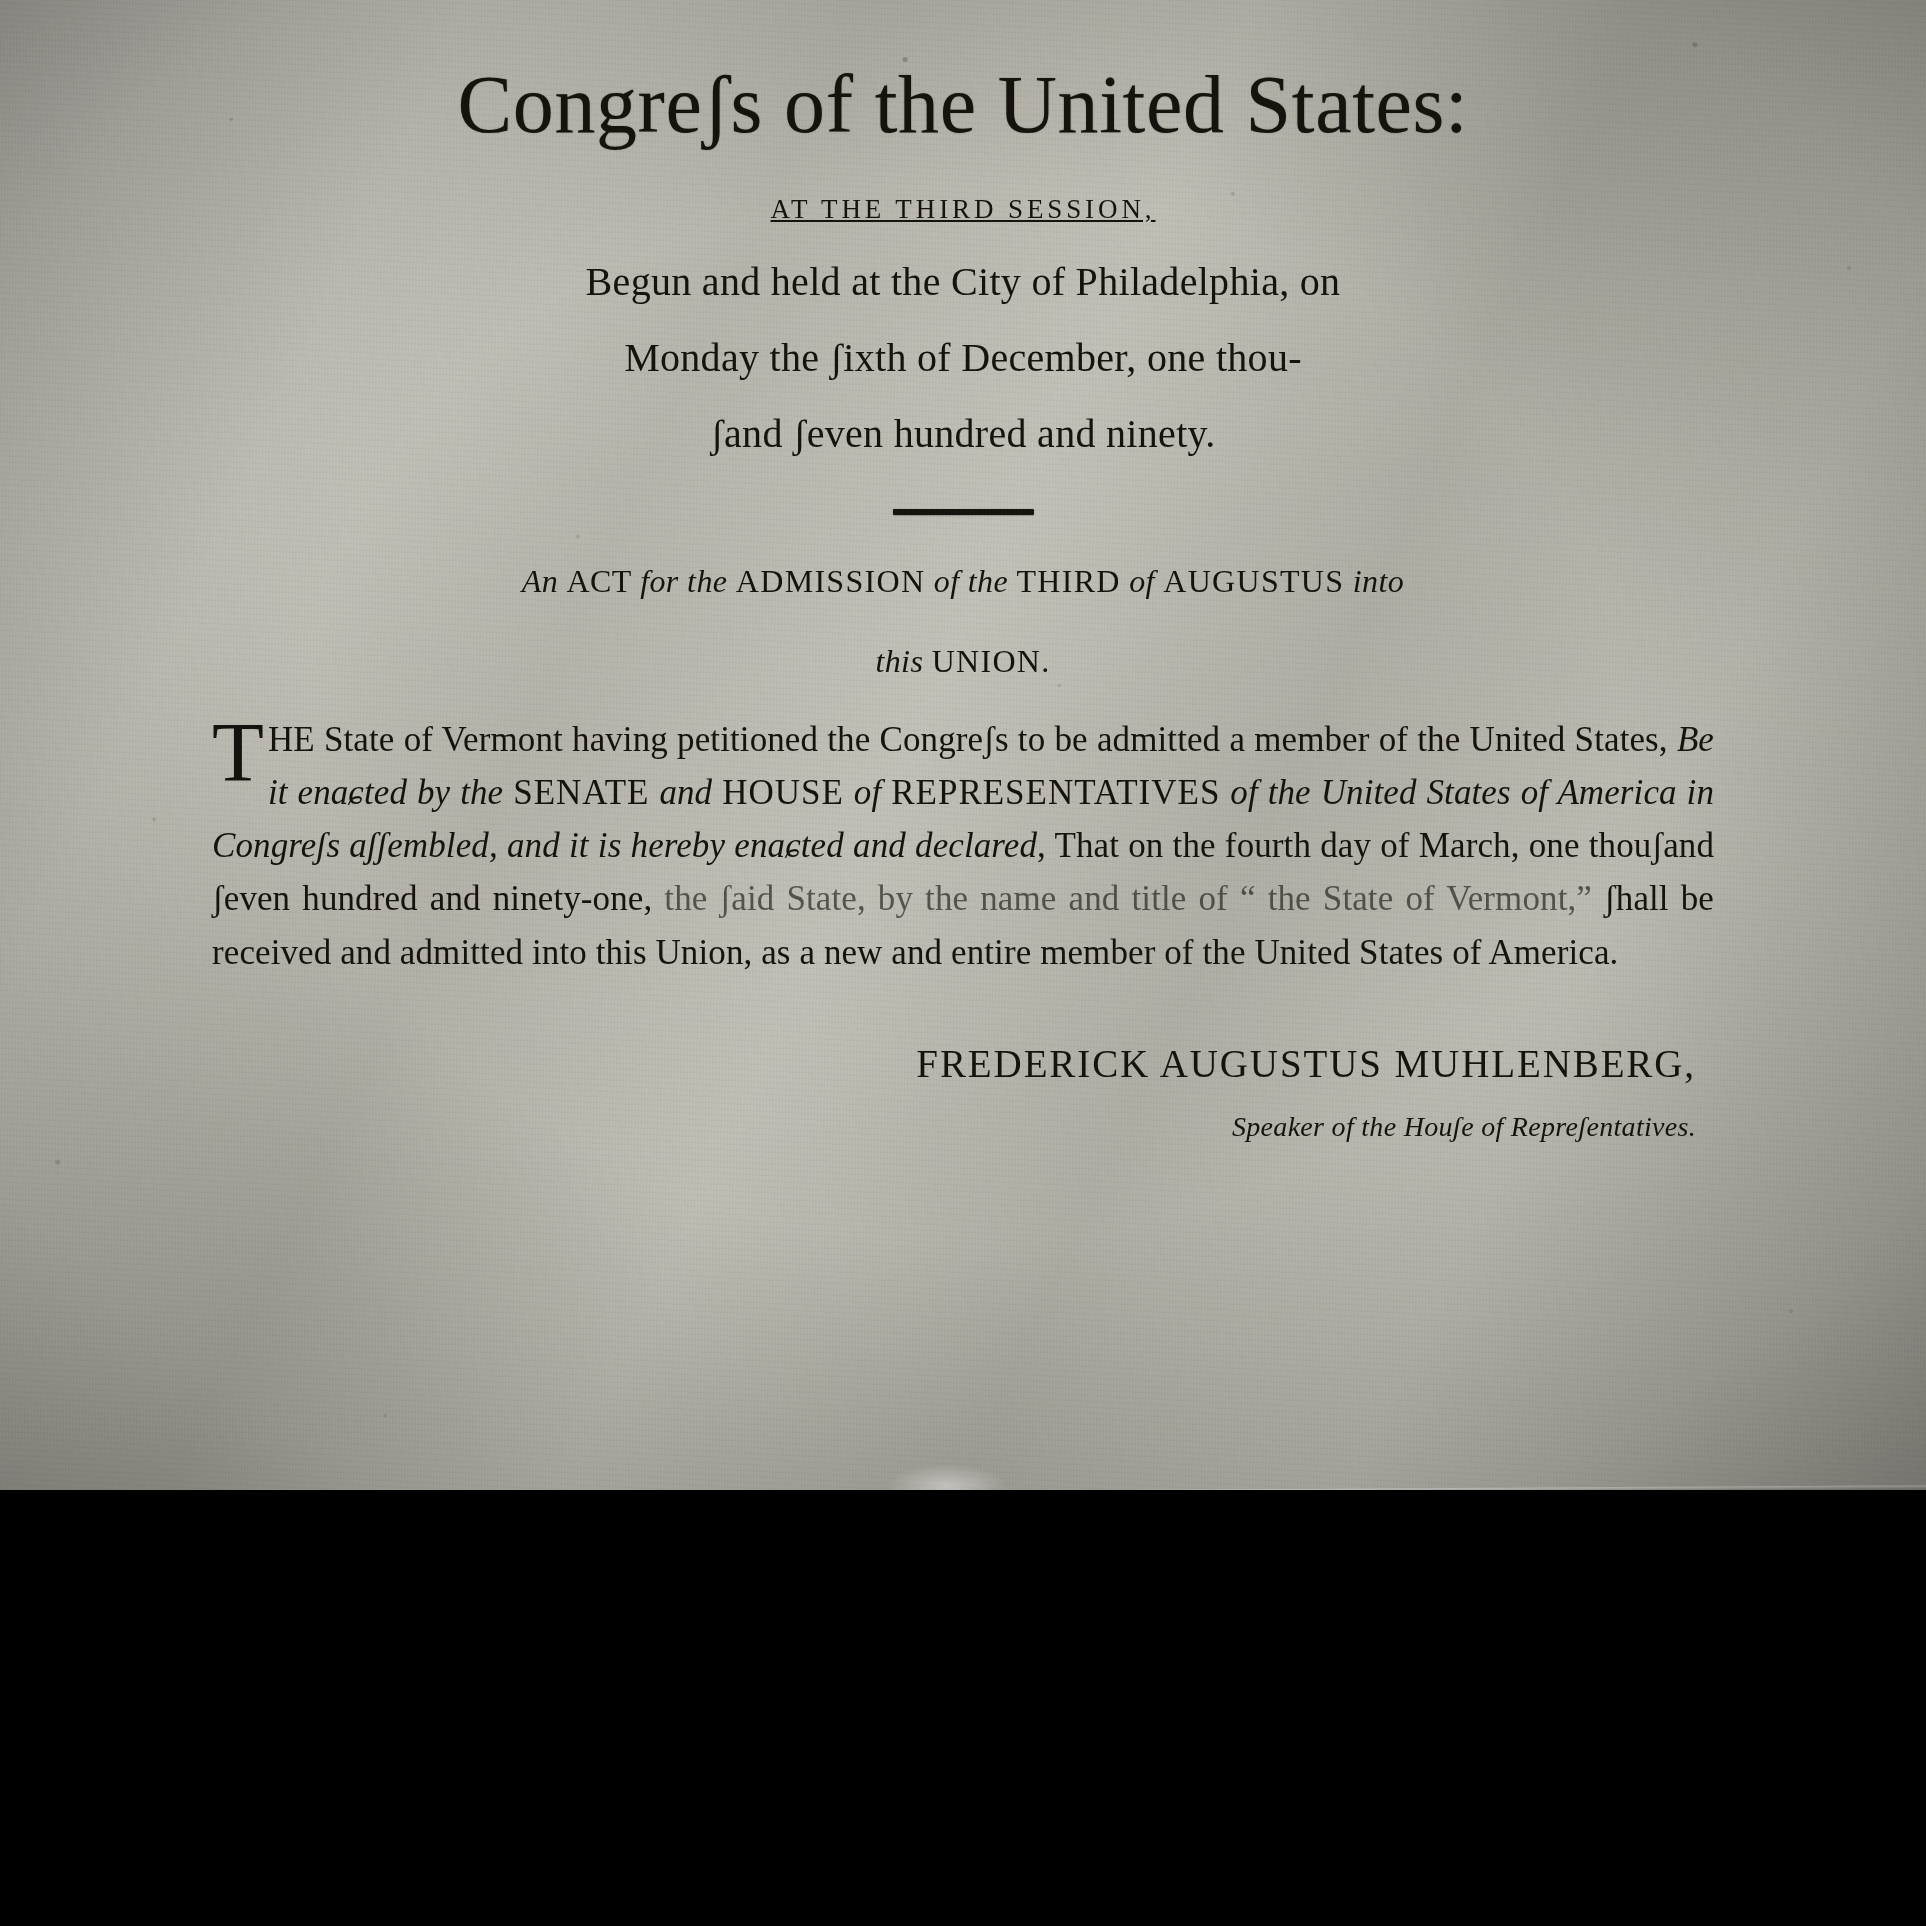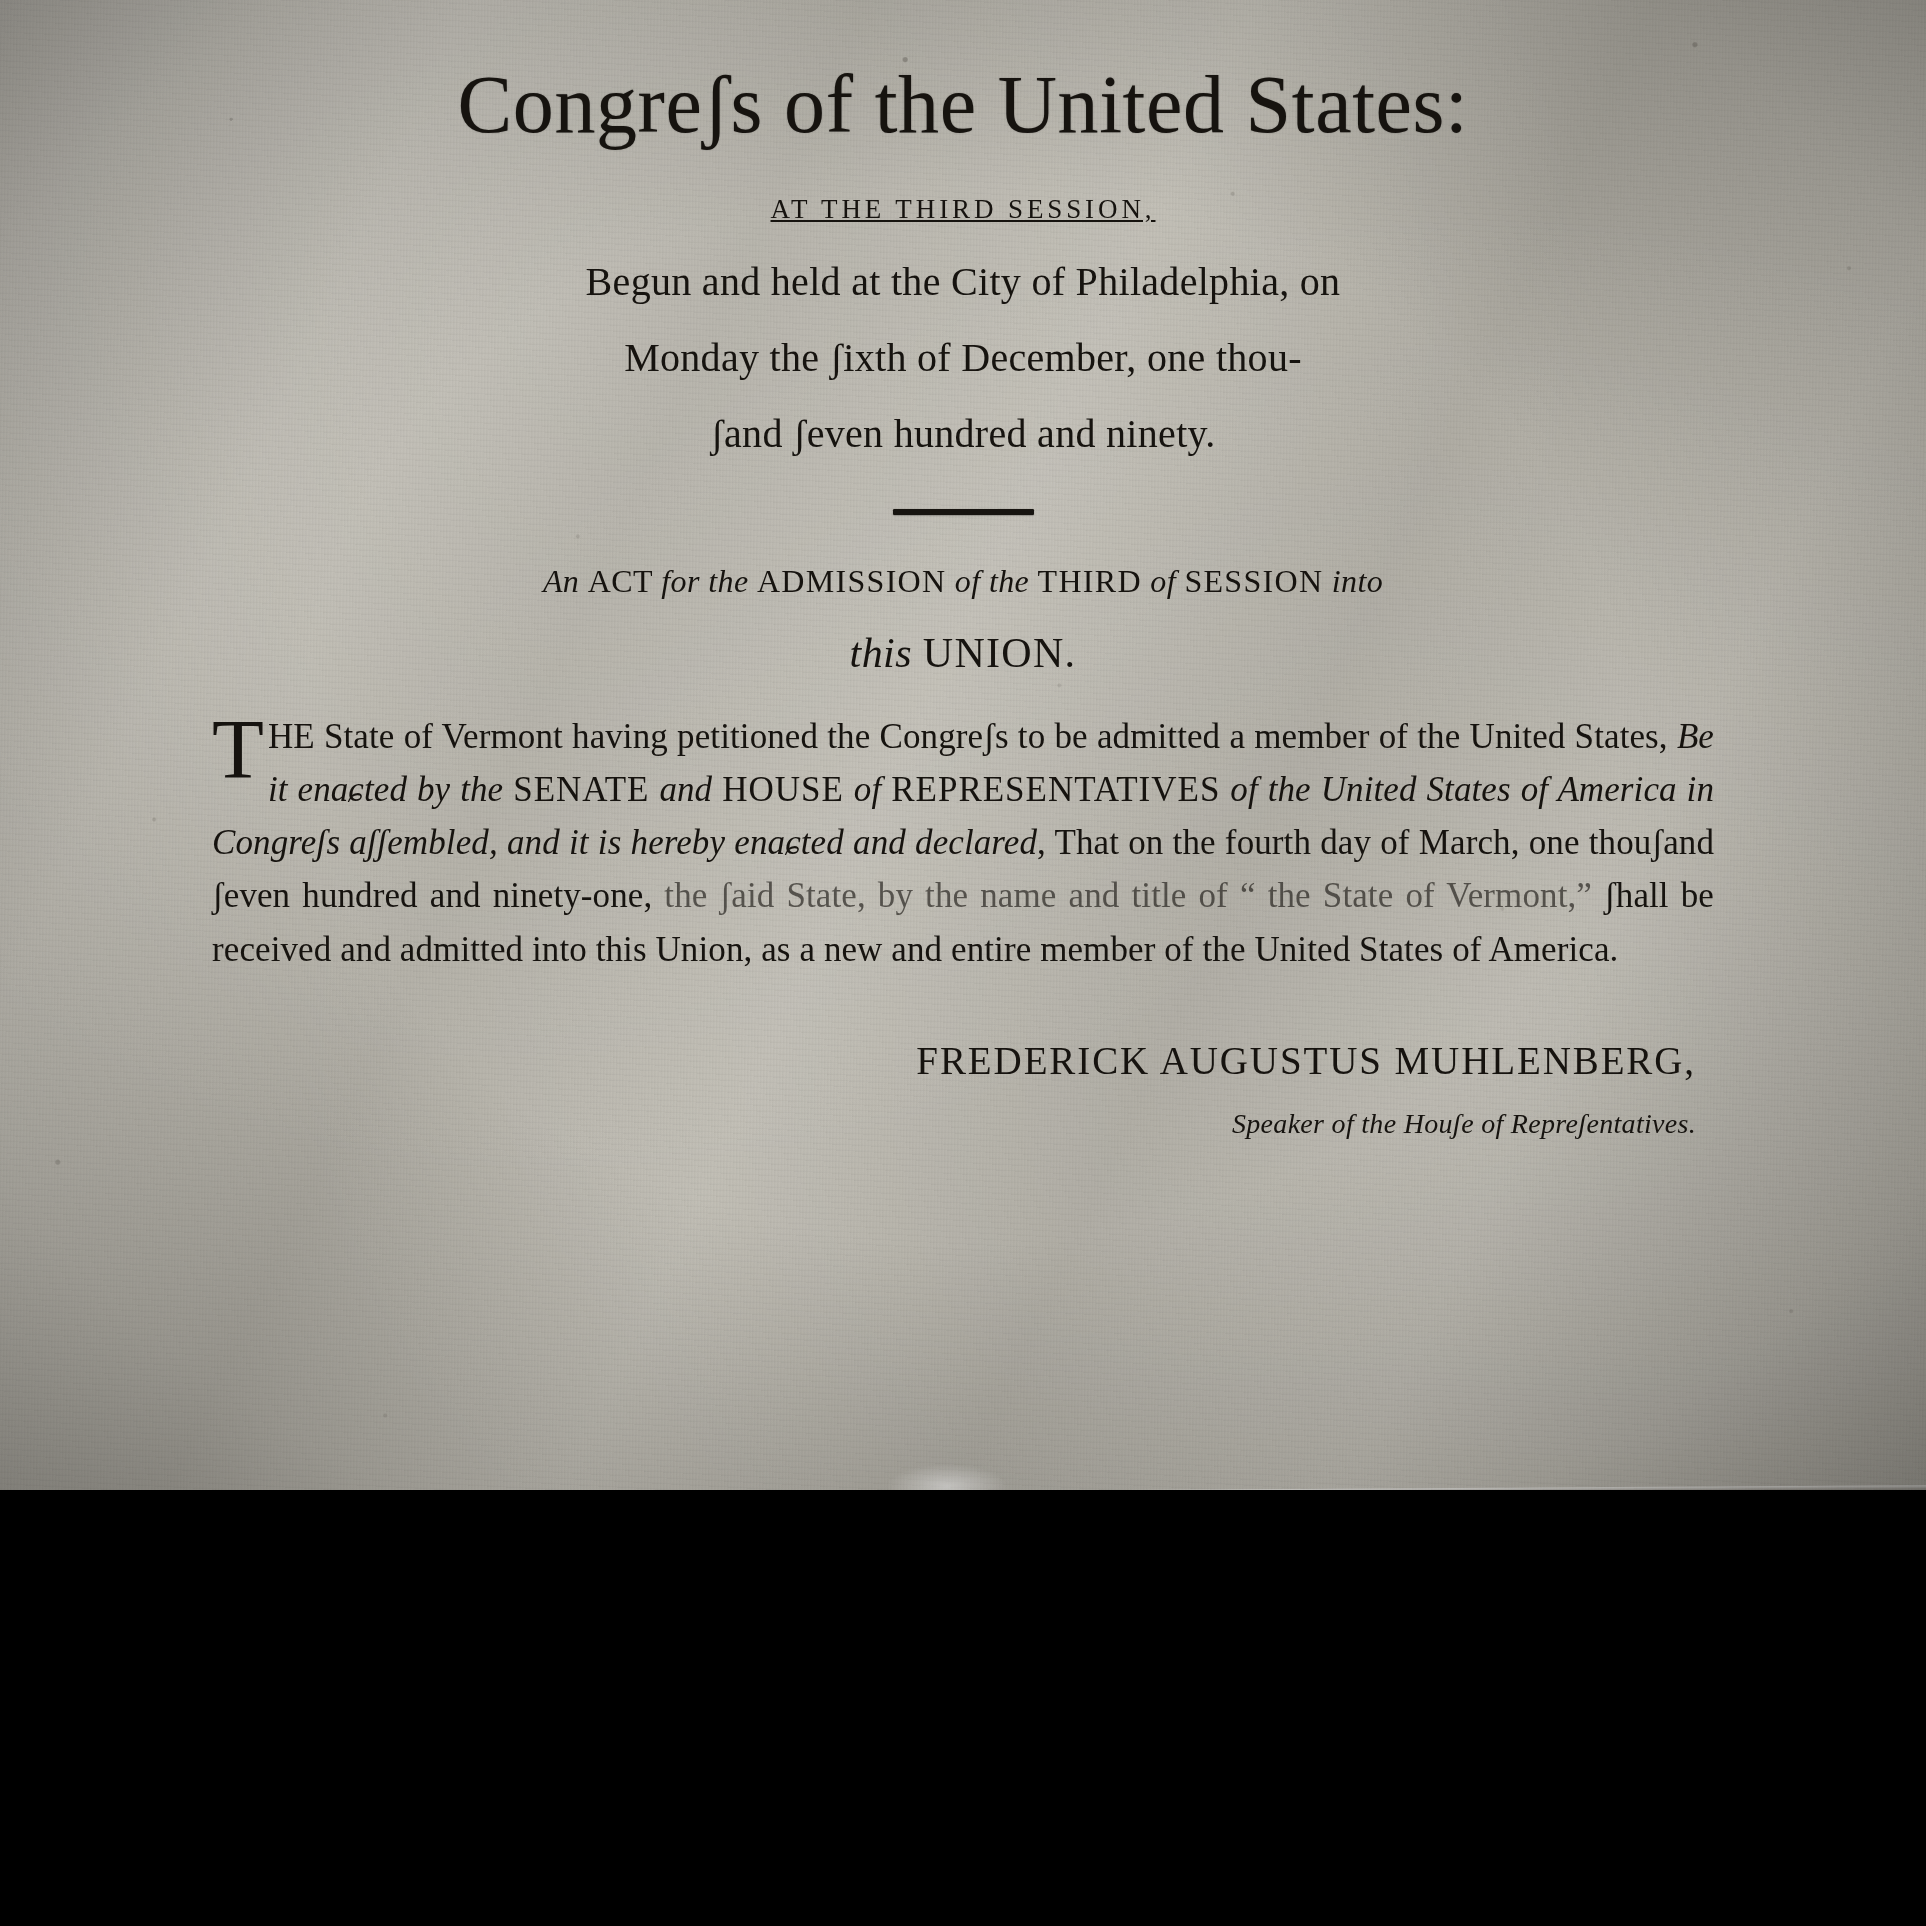--- a/index.html
+++ b/index.html
@@ -134,22 +134,22 @@
   }
   .act-title .sc {
     font-style: normal;
     font-variant: small-caps;
     letter-spacing: 1.3px;
   }
   .act-title .roman {
     font-style: normal;
   }
   .act-title-line2 {
-    font-size: 42px;
-    margin-top: 28px;
+    font-size: 32px;
+    margin-top: 42px;
     font-style: italic;
     letter-spacing: 0.4px;
   }
   .act-title-line2 .sc {
     font-style: normal;
     font-variant: small-caps;
     letter-spacing: 1.3px;
   }
 
   .body {
@@ -213,21 +213,21 @@
 
     <div class="session-line">AT THE THIRD SESSION,</div>
 
     <div class="begun-line">Begun and held at the City of Philadelphia, on</div>
     <div class="date-line-1">Monday the ʃixth of December, one thou-</div>
     <div class="date-line-2">ʃand ʃeven hundred and ninety.</div>
 
     <div class="rule"></div>
 
     <div class="act-title">
-      <span>An </span><span class="roman">ACT</span><span> for the </span><span class="sc">ADMISSION</span><span> of the </span><span class="sc">THIRD</span><span> of </span><span class="sc">SESSION</span><span> into</span>
+      <span>An </span><span class="roman">ACT</span><span> for the </span><span class="sc">ADMISSION</span><span> of the </span><span class="sc">THIRD</span><span> of </span><span class="sc">AUGUSTUS</span><span> into</span>
     </div>
 
     <div class="act-title-line2">
       <span>this </span><span class="sc">UNION.</span>
     </div>
 
     <div class="body">
       <p>
         <span class="dropcap">T</span><span>HE State of Vermont having petitioned the Congreʃs to be admitted a member of the United States, </span><span class="it">Be it enaɕted by the </span><span class="sc">SENATE</span><span class="it"> and </span><span class="sc">HOUSE</span><span class="it"> of </span><span class="sc">REPRESENTATIVES</span><span class="it"> of the United States of America in Congreʃs aʃʃembled, and it is hereby enaɕted and declared</span><span>, That on the fourth day of March, one thouʃand ʃeven hundred and ninety-one, </span><span class="faded-line">the ʃaid State, by the name and title of “ the State of Vermont,”</span><span> ʃhall be received and admitted into this Union, as a new and entire member of the United States of America.</span>
       </p>

